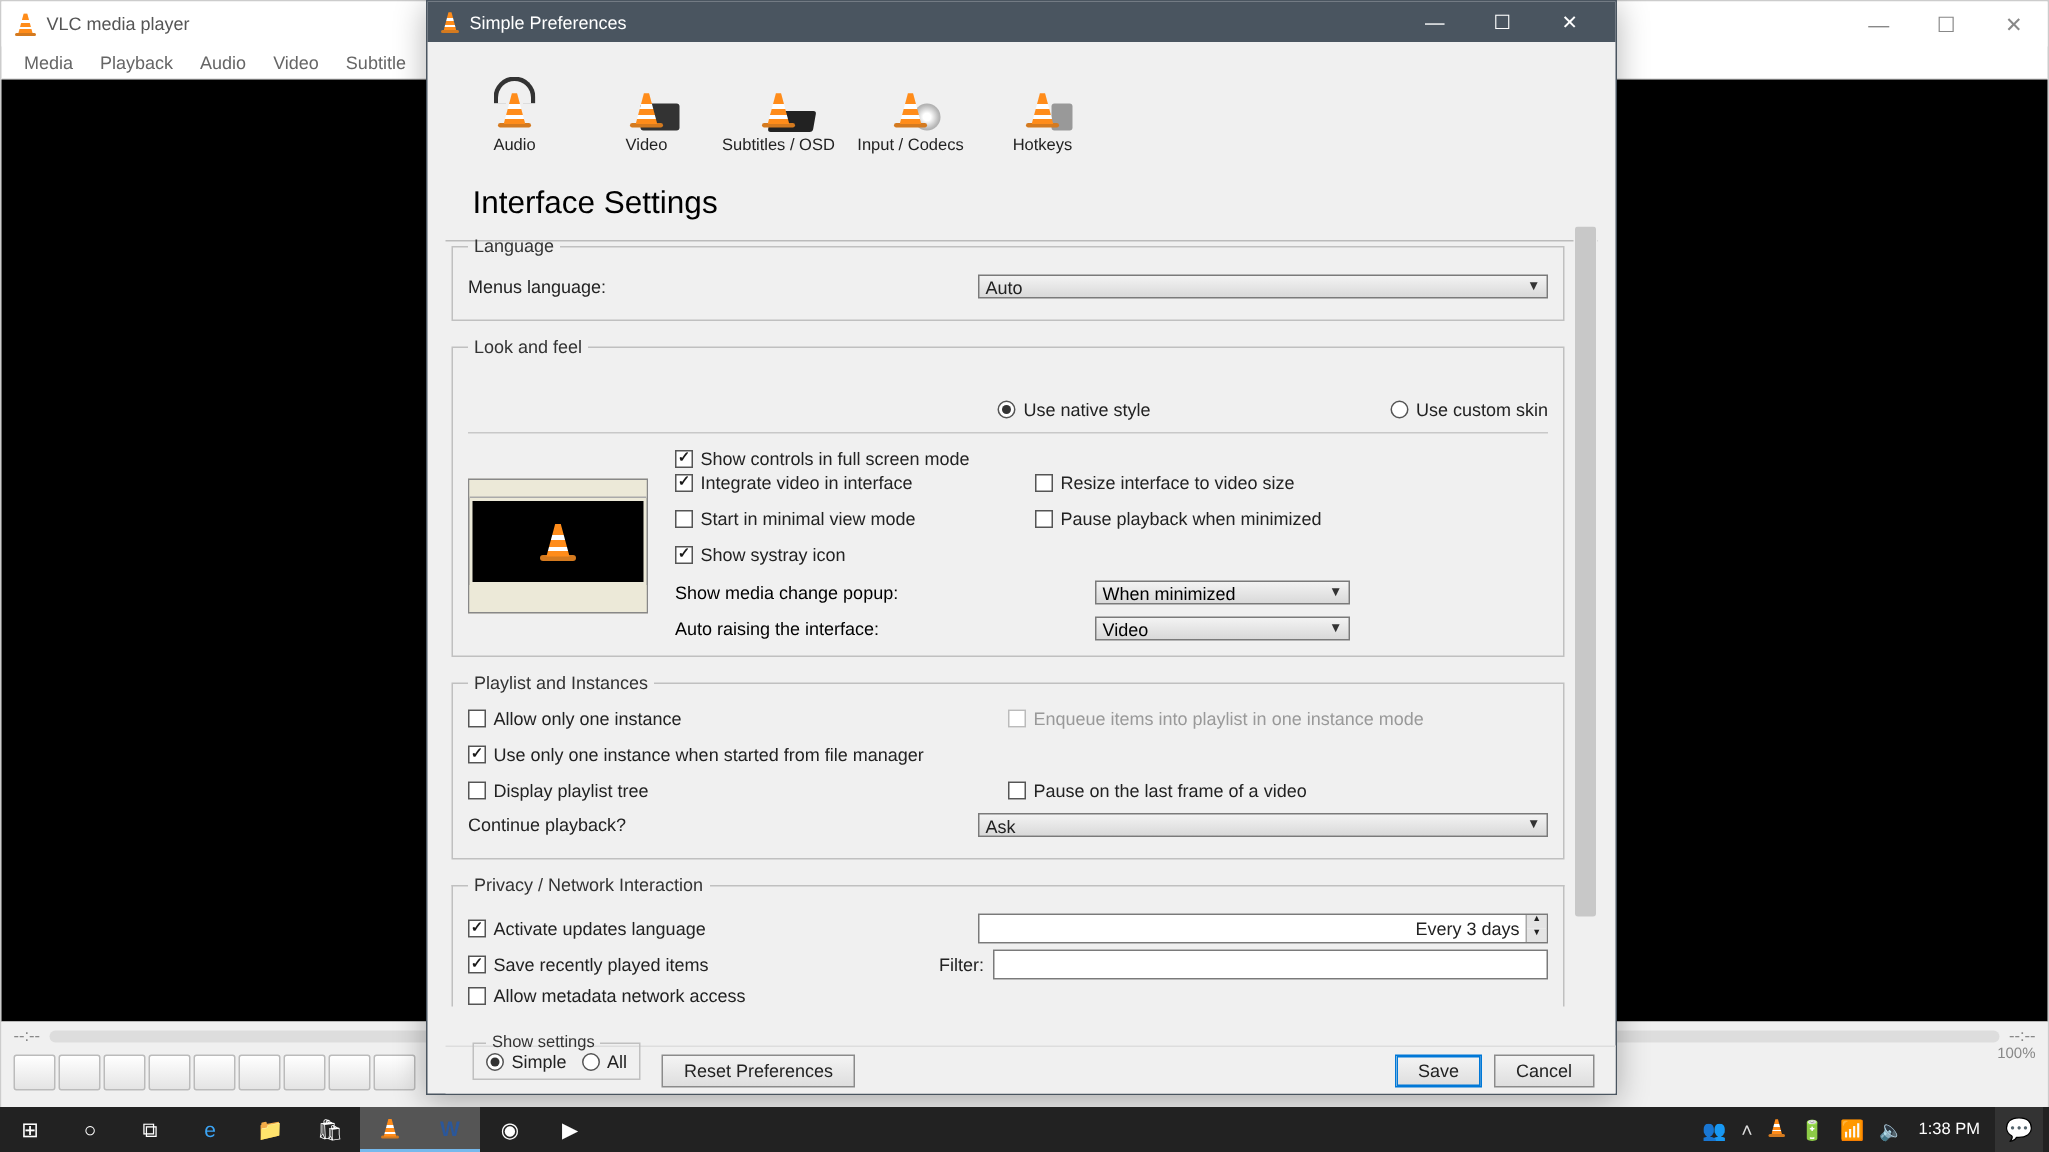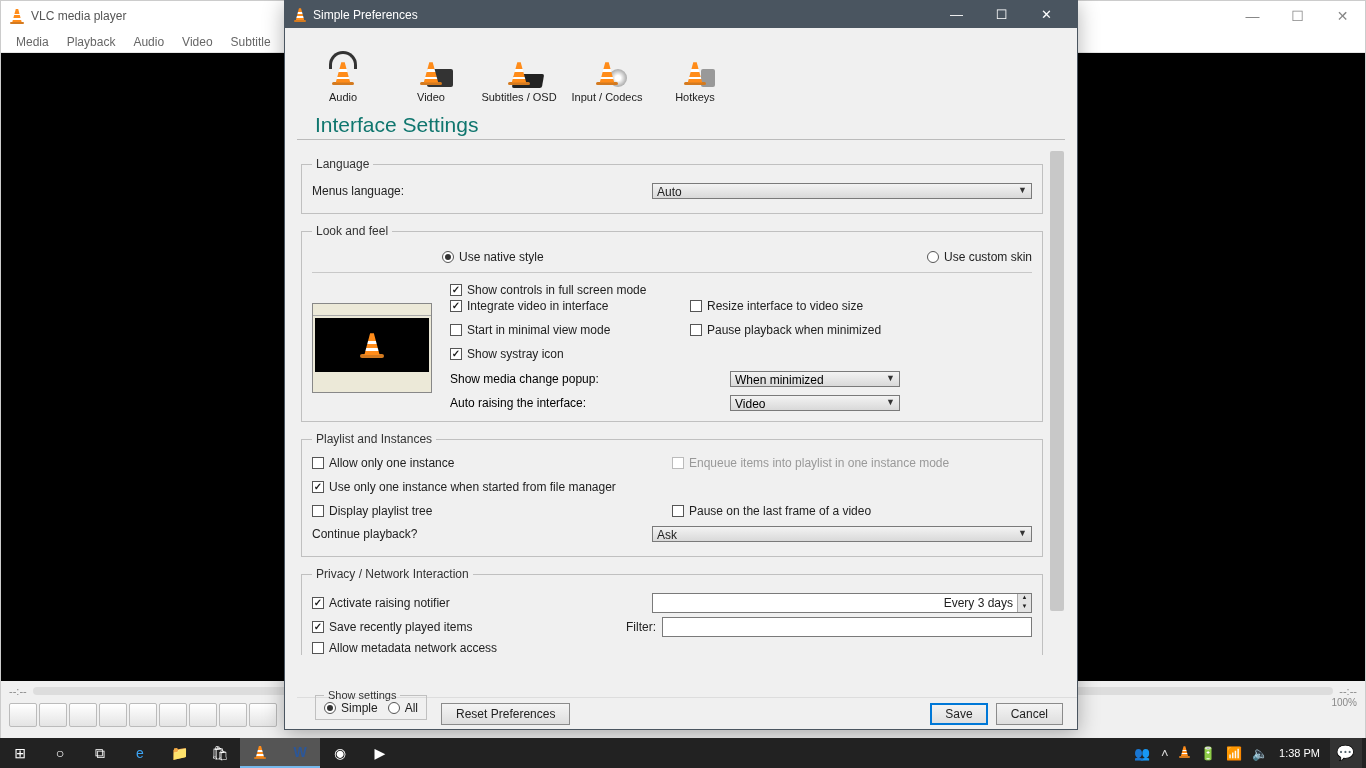--- a/index.html
+++ b/index.html
@@ -33,21 +33,21 @@
 .cat.active { background: #cde6f7; border-color: #7eb4e0; }
 .cat .cone { width: 32px; height: 32px; margin-bottom: 6px; }
 .cat .decor { position: relative; width: 32px; height: 32px; margin-bottom: 6px; }
 .cat .decor .cone { position: absolute; bottom: 0; left: 4px; width: 24px; height: 24px; margin: 0; }
 .headphones { position: absolute; top: -2px; left: 2px; width: 28px; height: 18px; border: 3px solid #333; border-bottom: none; border-radius: 14px 14px 0 0; }
 .tv { position: absolute; bottom: -2px; right: -6px; width: 26px; height: 18px; background: #333; border-radius: 2px; }
 .keyboard { position: absolute; bottom: -3px; right: -8px; width: 30px; height: 14px; background: #222; border-radius: 2px; transform: skewX(-10deg); }
 .disc { position: absolute; bottom: -2px; right: -4px; width: 18px; height: 18px; border-radius: 50%; background: radial-gradient(circle,#fff 20%,#bbb 60%,#888); }
 .key { position: absolute; bottom: -2px; right: -4px; width: 14px; height: 18px; background: #999; border-radius: 2px; }
 
-.prefs-title { font-size: 21px; color: #0f766e; padding: 4px 18px 2px; border-bottom: 1px solid #bbb; margin: 1px 12px; }
+.prefs-title { font-size: 21px; color: #000000; padding: 4px 18px 12px; border-bottom: 1px solid #bbb; margin: 12px 12px; }
 
 .prefs-body { position: absolute; top: 150px; bottom: 44px; left: 12px; right: 12px; overflow: hidden; padding-right: 18px; }
 .scrollbar { position: absolute; right: 0; top: 0; bottom: 0; width: 16px; background: #f0f0f0; }
 .scroll-thumb { position: absolute; top: 0; width: 14px; left: 1px; height: 460px; background: #c8c8c8; border-radius: 2px; }
 
 fieldset { border: 1px solid #c0c0c0; margin: 6px 4px 10px; padding: 8px 10px 10px; }
 legend { font-size: 12px; color: #333; padding: 0 4px; }
 
 .row { display: flex; align-items: center; font-size: 12px; color: #222; margin: 4px 0; }
 .row .lbl { flex: 0 0 340px; }
@@ -61,21 +61,21 @@
 .textinput { flex: 1; height: 20px; border: 1px solid #7a7a7a; background: #fff; }
 
 .radio, .check { display: flex; align-items: center; gap: 5px; font-size: 12px; color: #222; }
 .radio .r { width: 12px; height: 12px; border-radius: 50%; border: 1px solid #555; display: flex; align-items: center; justify-content: center; background: #fff; }
 .radio.sel .r::after { content: ""; width: 6px; height: 6px; border-radius: 50%; background: #333; }
 .check .c { width: 12px; height: 12px; border: 1px solid #555; background: #fff; display: flex; align-items: center; justify-content: center; font-size: 10px; line-height: 1; }
 .check.on .c::after { content: "✓"; color: #1a1a1a; font-weight: bold; }
 .check.dis { color: #999; }
 .check.dis .c { border-color: #bbb; }
 
-.radio-row { display: flex; gap: 160px; justify-content: space-between; padding: 4px 0 8px 130px; border-bottom: 1px solid #c8c8c8; margin-bottom: 10px; }
+.radio-row { display: flex; gap: 160px; justify-content: flex-end; padding: 4px 0 8px 130px; border-bottom: 1px solid #c8c8c8; margin-bottom: 10px; margin-top: 16px; }
 
 .look-body { display: flex; gap: 18px; align-items: flex-start; }
 .preview { width: 120px; height: 90px; border: 1px solid #888; background: #ece9d8; margin-top: 20px; font-size: 6px; }
 .preview .pt { height: 12px; background: #ece9d8; border-bottom: 1px solid #aaa; }
 .preview .pv { height: 54px; margin: 2px; background: #000; display: flex; align-items: center; justify-content: center; }
 .preview .pv .cone { width: 26px; height: 26px; }
 .preview .pc { height: 18px; background: #ece9d8; }
 .look-opts { flex: 1; }
 .two-col { display: grid; grid-template-columns: 230px 1fr; gap: 6px 10px; }
 .two-col .check { margin: 2px 0; }
@@ -312,21 +312,21 @@
           </div>
       </div>
     </fieldset>
 
     <fieldset style="border-bottom:none;margin-bottom:0;padding-bottom:0">
       <legend>Privacy / Network Interaction</legend>
       <div class="row">
         <div style="flex:0 0 340px">
             <div class="check on">
               <span class="c"></span>
-              <span>Activate raising notifier</span>
+              <span>Activate updates language</span>
             </div>
           </div>
         <div class="spin">
             <span>Every 3 days</span>
             <div class="spinbtn">
               <div>▲</div>
               <div>▼</div>
             </div>
           </div>
       </div>

